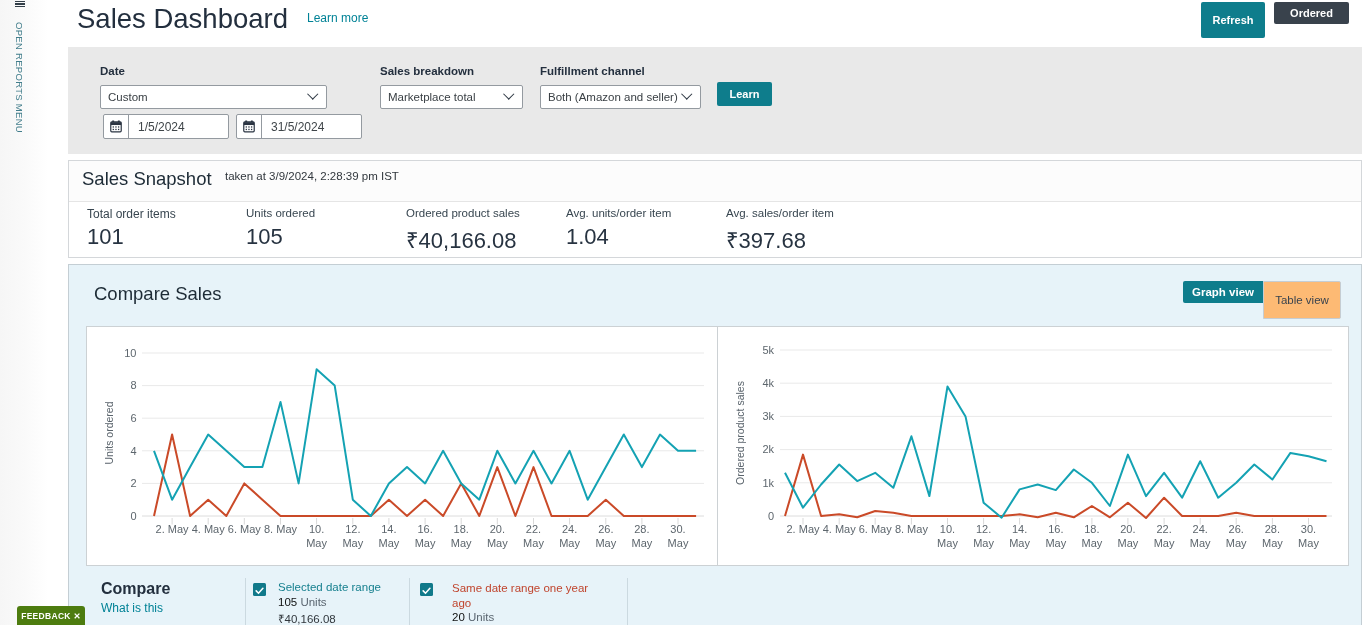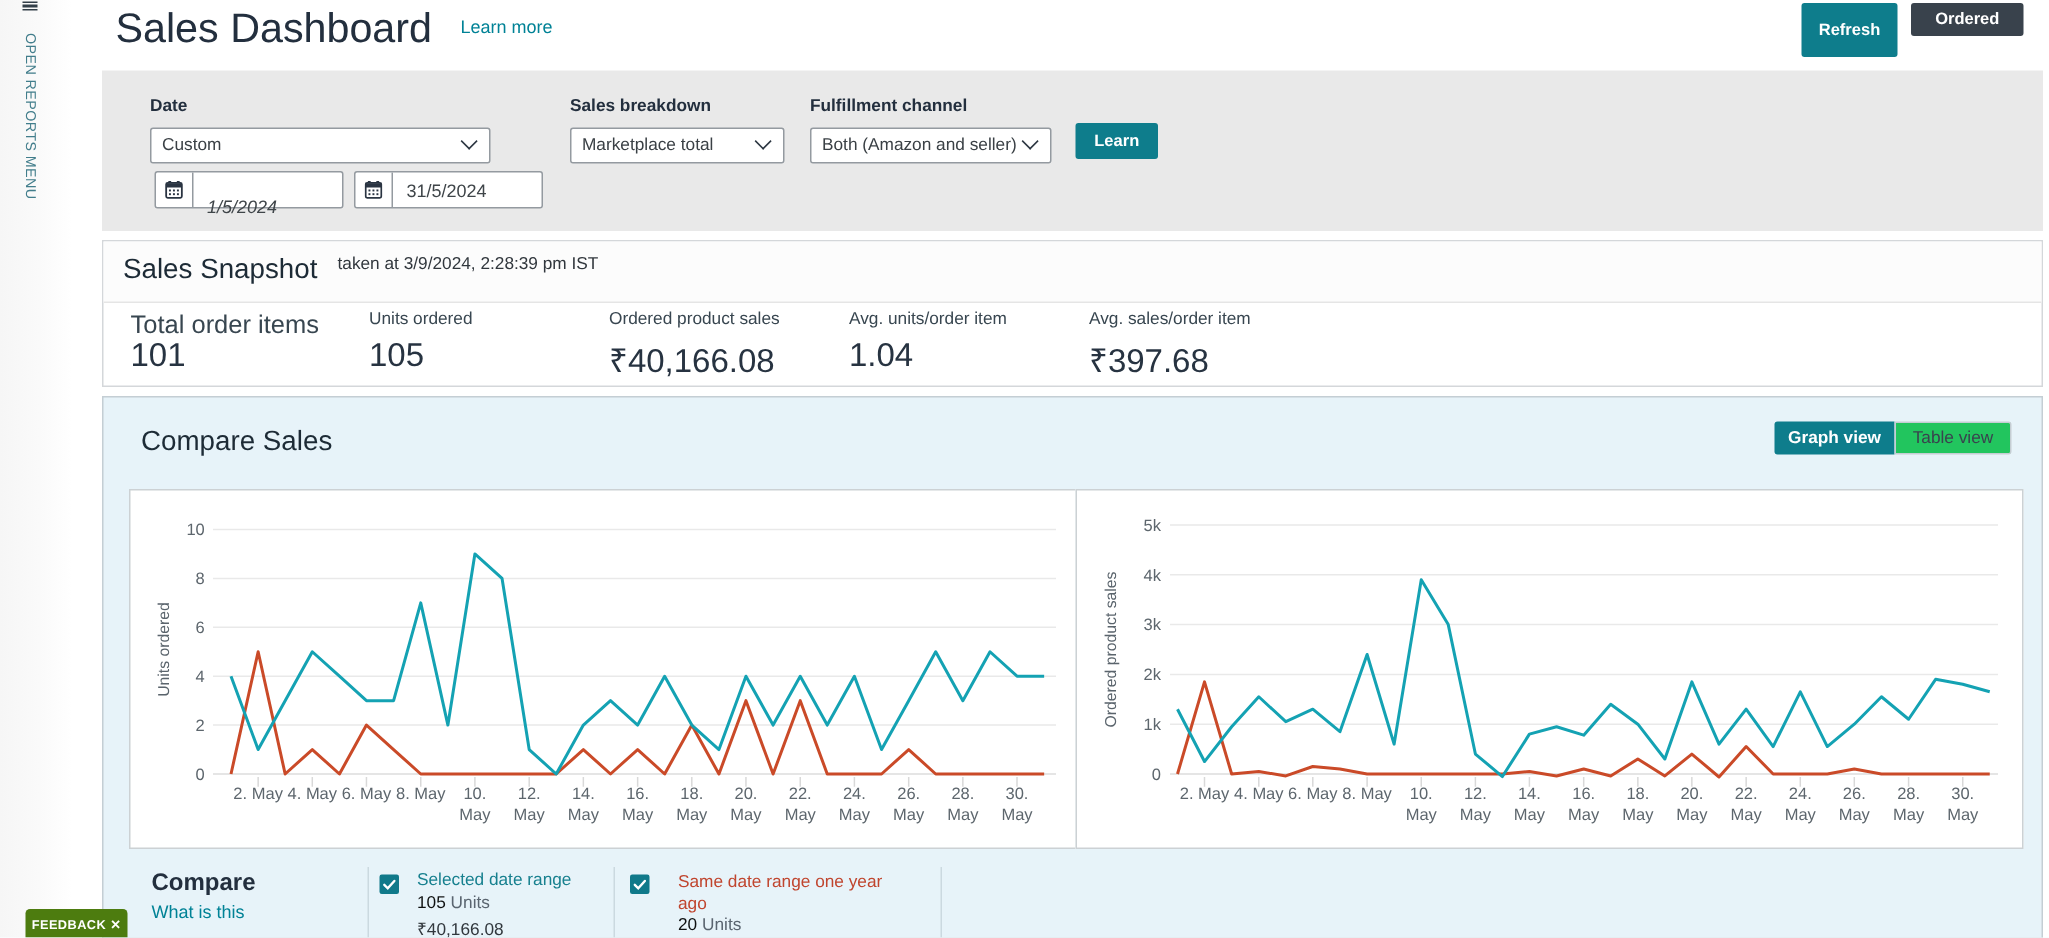--- a/index.html
+++ b/index.html
@@ -44,21 +44,21 @@
         <g fill="#2a3442">
           <rect x="3.1" y="7.3" width="1.5" height="1.5"></rect>
           <rect x="6.2" y="7.3" width="1.5" height="1.5"></rect>
           <rect x="9.3" y="7.3" width="1.5" height="1.5"></rect>
           <rect x="3.1" y="10.2" width="1.5" height="1.5"></rect>
           <rect x="6.2" y="10.2" width="1.5" height="1.5"></rect>
           <rect x="9.3" y="10.2" width="1.5" height="1.5"></rect>
         </g>
       </svg>
     </div>
-  <div style="position:absolute;left:34px;top:16px;font-size:12px;color:#3f4549;font-style:italic;">1/5/2024</div>
+  <div style="position:absolute;left:34px;top:5px;font-size:12px;color:#3f4549;">1/5/2024</div>
 </div>
 <div class="abs" style="left:236px;top:114px;width:126px;height:25px;background:#fff;border:1px solid #949aa0;border-radius:2px;">
   <div style="position:absolute;left:0;top:0;width:25px;height:23px;border-right:1px solid #949aa0;display:flex;align-items:center;justify-content:center;">
       <svg width="12" height="13" viewBox="0 0 14 15">
         <path fill="#2a3442" d="M2.6 0.6h2.2v2.6H2.6zM9.2 0.6h2.2v2.6H9.2z"></path>
         <rect x="0.9" y="2.2" width="12.2" height="11.6" rx="1.2" fill="#ffffff" stroke="#2a3442" stroke-width="1.4"></rect>
         <path fill="#2a3442" d="M1 2.4h12v3.4H1z"></path>
         <g fill="#2a3442">
           <rect x="3.1" y="7.3" width="1.5" height="1.5"></rect>
           <rect x="6.2" y="7.3" width="1.5" height="1.5"></rect>
@@ -74,35 +74,35 @@
 <div class="abs lbl" style="left:380px;top:65px;">Sales breakdown</div>
 <div class="sel" style="left:380px;top:85px;width:143px;">Marketplace total<span class="chev"></span></div>
 <div class="abs lbl" style="left:540px;top:65px;">Fulfillment channel</div>
 <div class="sel" style="left:540px;top:85px;width:161px;">Both (Amazon and seller)<span class="chev"></span></div>
 <div class="abs btn teal" style="left:717px;top:82px;width:55px;height:24px;">Learn</div>
 
 <div class="abs" style="left:68px;top:160px;width:1294px;height:98px;background:#fff;border:1px solid #d4d7da;"></div>
 <div class="abs" style="left:69px;top:161px;width:1292px;height:41px;background:#fcfcfc;border-bottom:1px solid #e5e5e5;"></div>
 <div class="abs" style="left:82px;top:168px;font-size:18.5px;color:#1d2b36;">Sales Snapshot</div>
 <div class="abs" style="left:225px;top:170px;font-size:11.5px;color:#31373d;">taken at 3/9/2024, 2:28:39 pm IST</div>
-<div class="abs" style="left:87px;top:207px;font-size:17px;color:#384650;">Total order items</div>
+<div class="abs" style="left:87px;top:207px;font-size:12px;color:#384650;">Total order items</div>
 <div class="abs" style="left:87px;top:224px;font-size:22px;color:#273341;">101</div>
 <div class="abs" style="left:246px;top:207px;font-size:11.5px;color:#384650;">Units ordered</div>
 <div class="abs" style="left:246px;top:224px;font-size:22px;color:#273341;">105</div>
 <div class="abs" style="left:406px;top:207px;font-size:11.5px;color:#384650;">Ordered product sales</div>
 <div class="abs" style="left:406px;top:224px;font-size:22px;color:#273341;">₹40,166.08</div>
 <div class="abs" style="left:566px;top:207px;font-size:11.5px;color:#384650;">Avg. units/order item</div>
 <div class="abs" style="left:566px;top:224px;font-size:22px;color:#273341;">1.04</div>
 <div class="abs" style="left:726px;top:207px;font-size:11.5px;color:#384650;">Avg. sales/order item</div>
 <div class="abs" style="left:726px;top:224px;font-size:22px;color:#273341;">₹397.68</div>
 
 <div class="abs" style="left:68px;top:264px;width:1294px;height:362px;background:#e7f3f9;border:1px solid #c4ced4;"></div>
 <div class="abs" style="left:94px;top:283px;font-size:18.5px;color:#1d2b36;">Compare Sales</div>
 <div class="abs btn" style="left:1183px;top:281px;width:80px;height:22px;background:#0e7d8c;font-size:11.5px;border-radius:2px 0 0 2px;">Graph view</div>
-<div class="abs" style="left:1263px;top:281px;width:78px;height:22px;background:#22c55e;border:1px solid #c5cdd3;border-radius:0 2px 2px 0;display:flex;align-items:center;justify-content:center;font-size:11.5px;color:#39434e;">Table view</div>
+<div class="abs" style="left:1263px;top:281px;width:78px;height:38px;background:#fdba74;border:1px solid #c5cdd3;border-radius:0 2px 2px 0;display:flex;align-items:center;justify-content:center;font-size:11.5px;color:#39434e;">Table view</div>
 
 <div class="abs" style="left:86px;top:326px;width:631px;height:240px;background:#fff;border:1px solid #ccd1d4;border-right:none;">
     <svg width="631" height="240" viewBox="0 0 631 240" style="position:absolute;left:0;top:0">
       <line x1="55" y1="189.0" x2="617" y2="189.0" stroke="#dcdcdc" stroke-width="1"></line>
       <line x1="55" y1="156.4" x2="617" y2="156.4" stroke="#e9e9e9" stroke-width="1"></line>
       <line x1="55" y1="123.8" x2="617" y2="123.8" stroke="#e9e9e9" stroke-width="1"></line>
       <line x1="55" y1="91.2" x2="617" y2="91.2" stroke="#e9e9e9" stroke-width="1"></line>
       <line x1="55" y1="58.6" x2="617" y2="58.6" stroke="#e9e9e9" stroke-width="1"></line>
       <line x1="55" y1="26.0" x2="617" y2="26.0" stroke="#e9e9e9" stroke-width="1"></line>
       <text x="49.5" y="192.8" text-anchor="end" font-size="11" fill="#5d666d">0</text>

